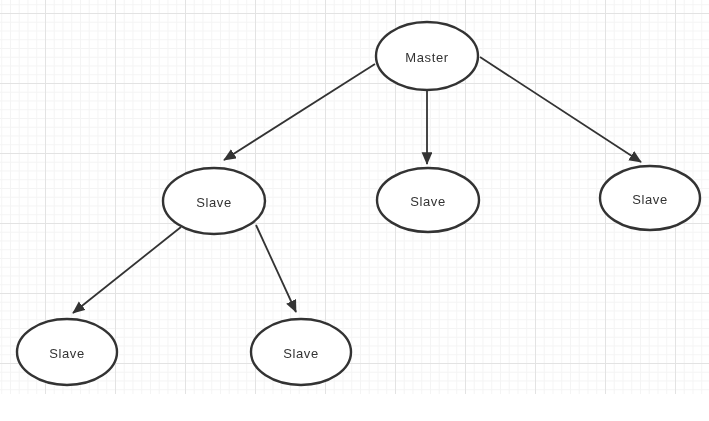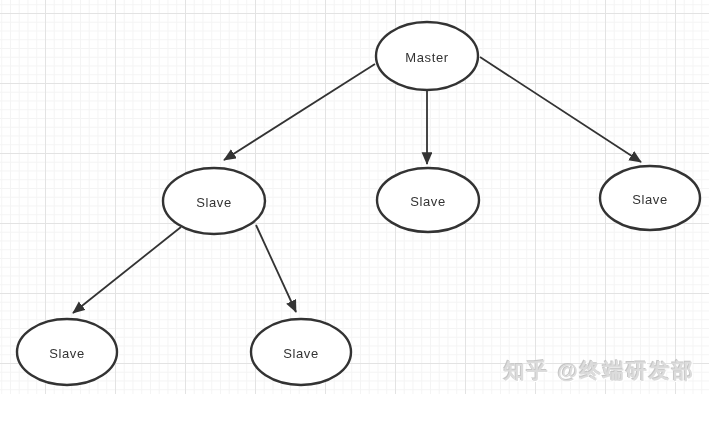--- a/index.html
+++ b/index.html
@@ -92,14 +92,13 @@
         <g>
           <ellipse cx="67" cy="352" rx="50" ry="33" class="node-ellipse" stroke="#333333"></ellipse>
           <text x="67" y="353" text-anchor="middle" dominant-baseline="central" class="node-label" fill="#333333">Slave</text>
         </g>
         <g>
           <ellipse cx="301" cy="352" rx="50" ry="33" class="node-ellipse" stroke="#333333"></ellipse>
           <text x="301" y="353" text-anchor="middle" dominant-baseline="central" class="node-label" fill="#333333">Slave</text>
         </g>
       </g>
   </svg>
-  <div class="watermark">知乎 @终端研发部</div>
 </div>
 
 </body></html>

